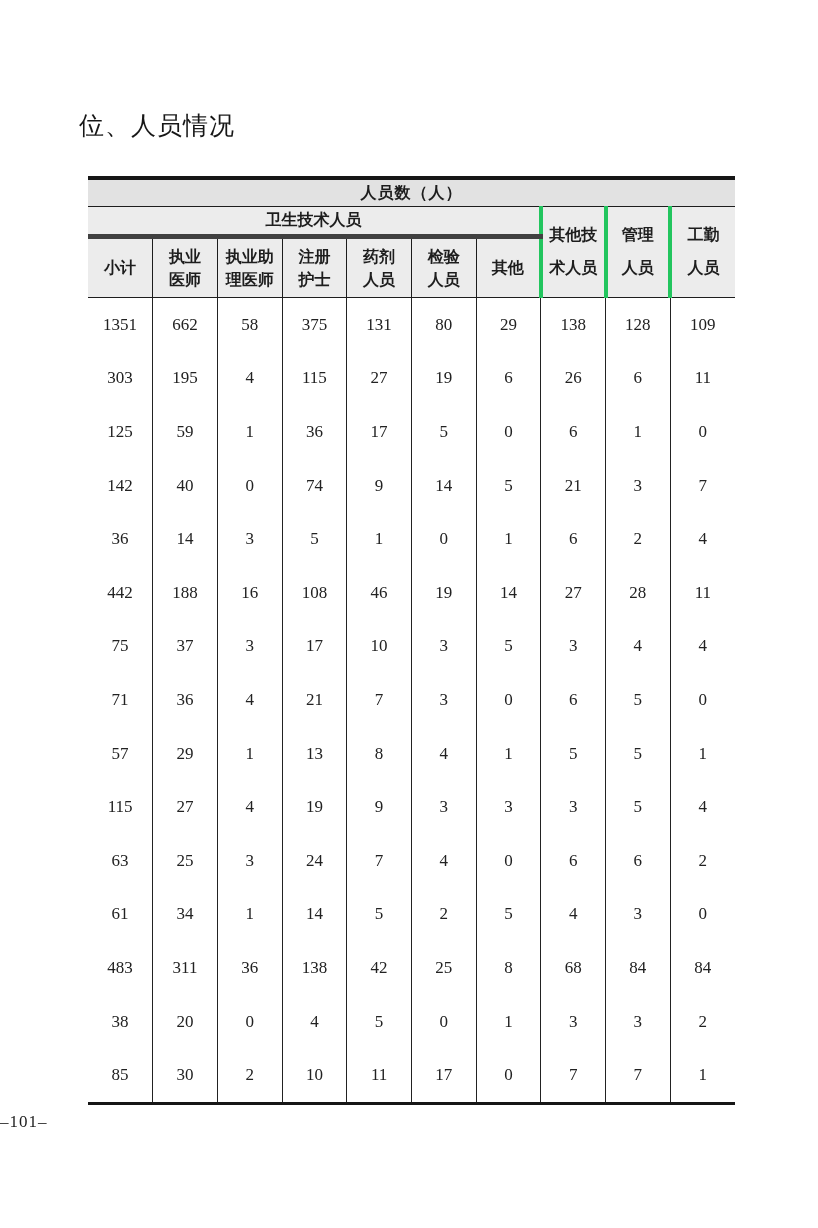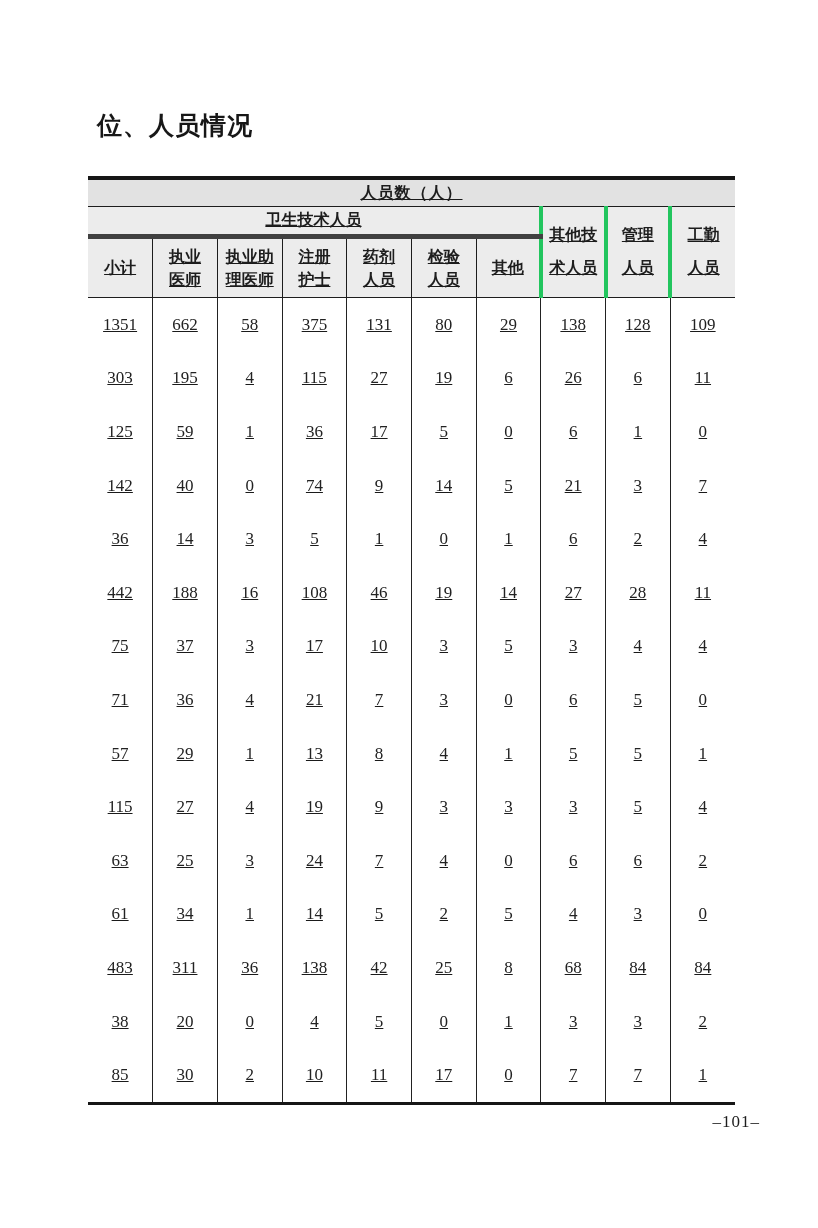--- a/index.html
+++ b/index.html
@@ -9,39 +9,38 @@
   }
   body {
     position: relative;
     width: 818px;
     height: 1228px;
     font-family: "Liberation Serif", "DejaVu Serif", serif;
     color: #1a1a1a;
   }
   .doc-title {
     position: absolute;
-    left: 97px;
+    left: 79px;
     top: 110px;
     margin: 0;
     font-size: 25px;
     line-height: 1.3;
-    font-weight: bold;
+    font-weight: normal;
     letter-spacing: 1px;
     color: #171717;
   }
   table.personnel {
     position: absolute;
     left: 88px;
     top: 176px;
     width: 647px;
     table-layout: fixed;
     border-collapse: collapse;
     border-top: 4px solid #161616;
     border-bottom: 3px solid #161616;
-    text-decoration: underline;
   }
   table.personnel col { width: 10%; }
   th, td {
     padding: 0;
     text-align: center;
     vertical-align: middle;
   }
   thead th {
     font-size: 16px;
     font-weight: bold;
@@ -80,21 +79,21 @@
     background: #ffffff;
   }
   tbody td + td {
     border-left: 1px solid #222222;
   }
   .page-number {
     position: absolute;
     top: 1112px;
     left: 0;
     width: 760px;
-    text-align: right;
+    text-align: left;
     font-size: 17px;
     letter-spacing: 1px;
     color: #1d1d1d;
   }
 </style>
 </head>
 <body>
 
 <h1 class="doc-title">位、人员情况</h1>
 

